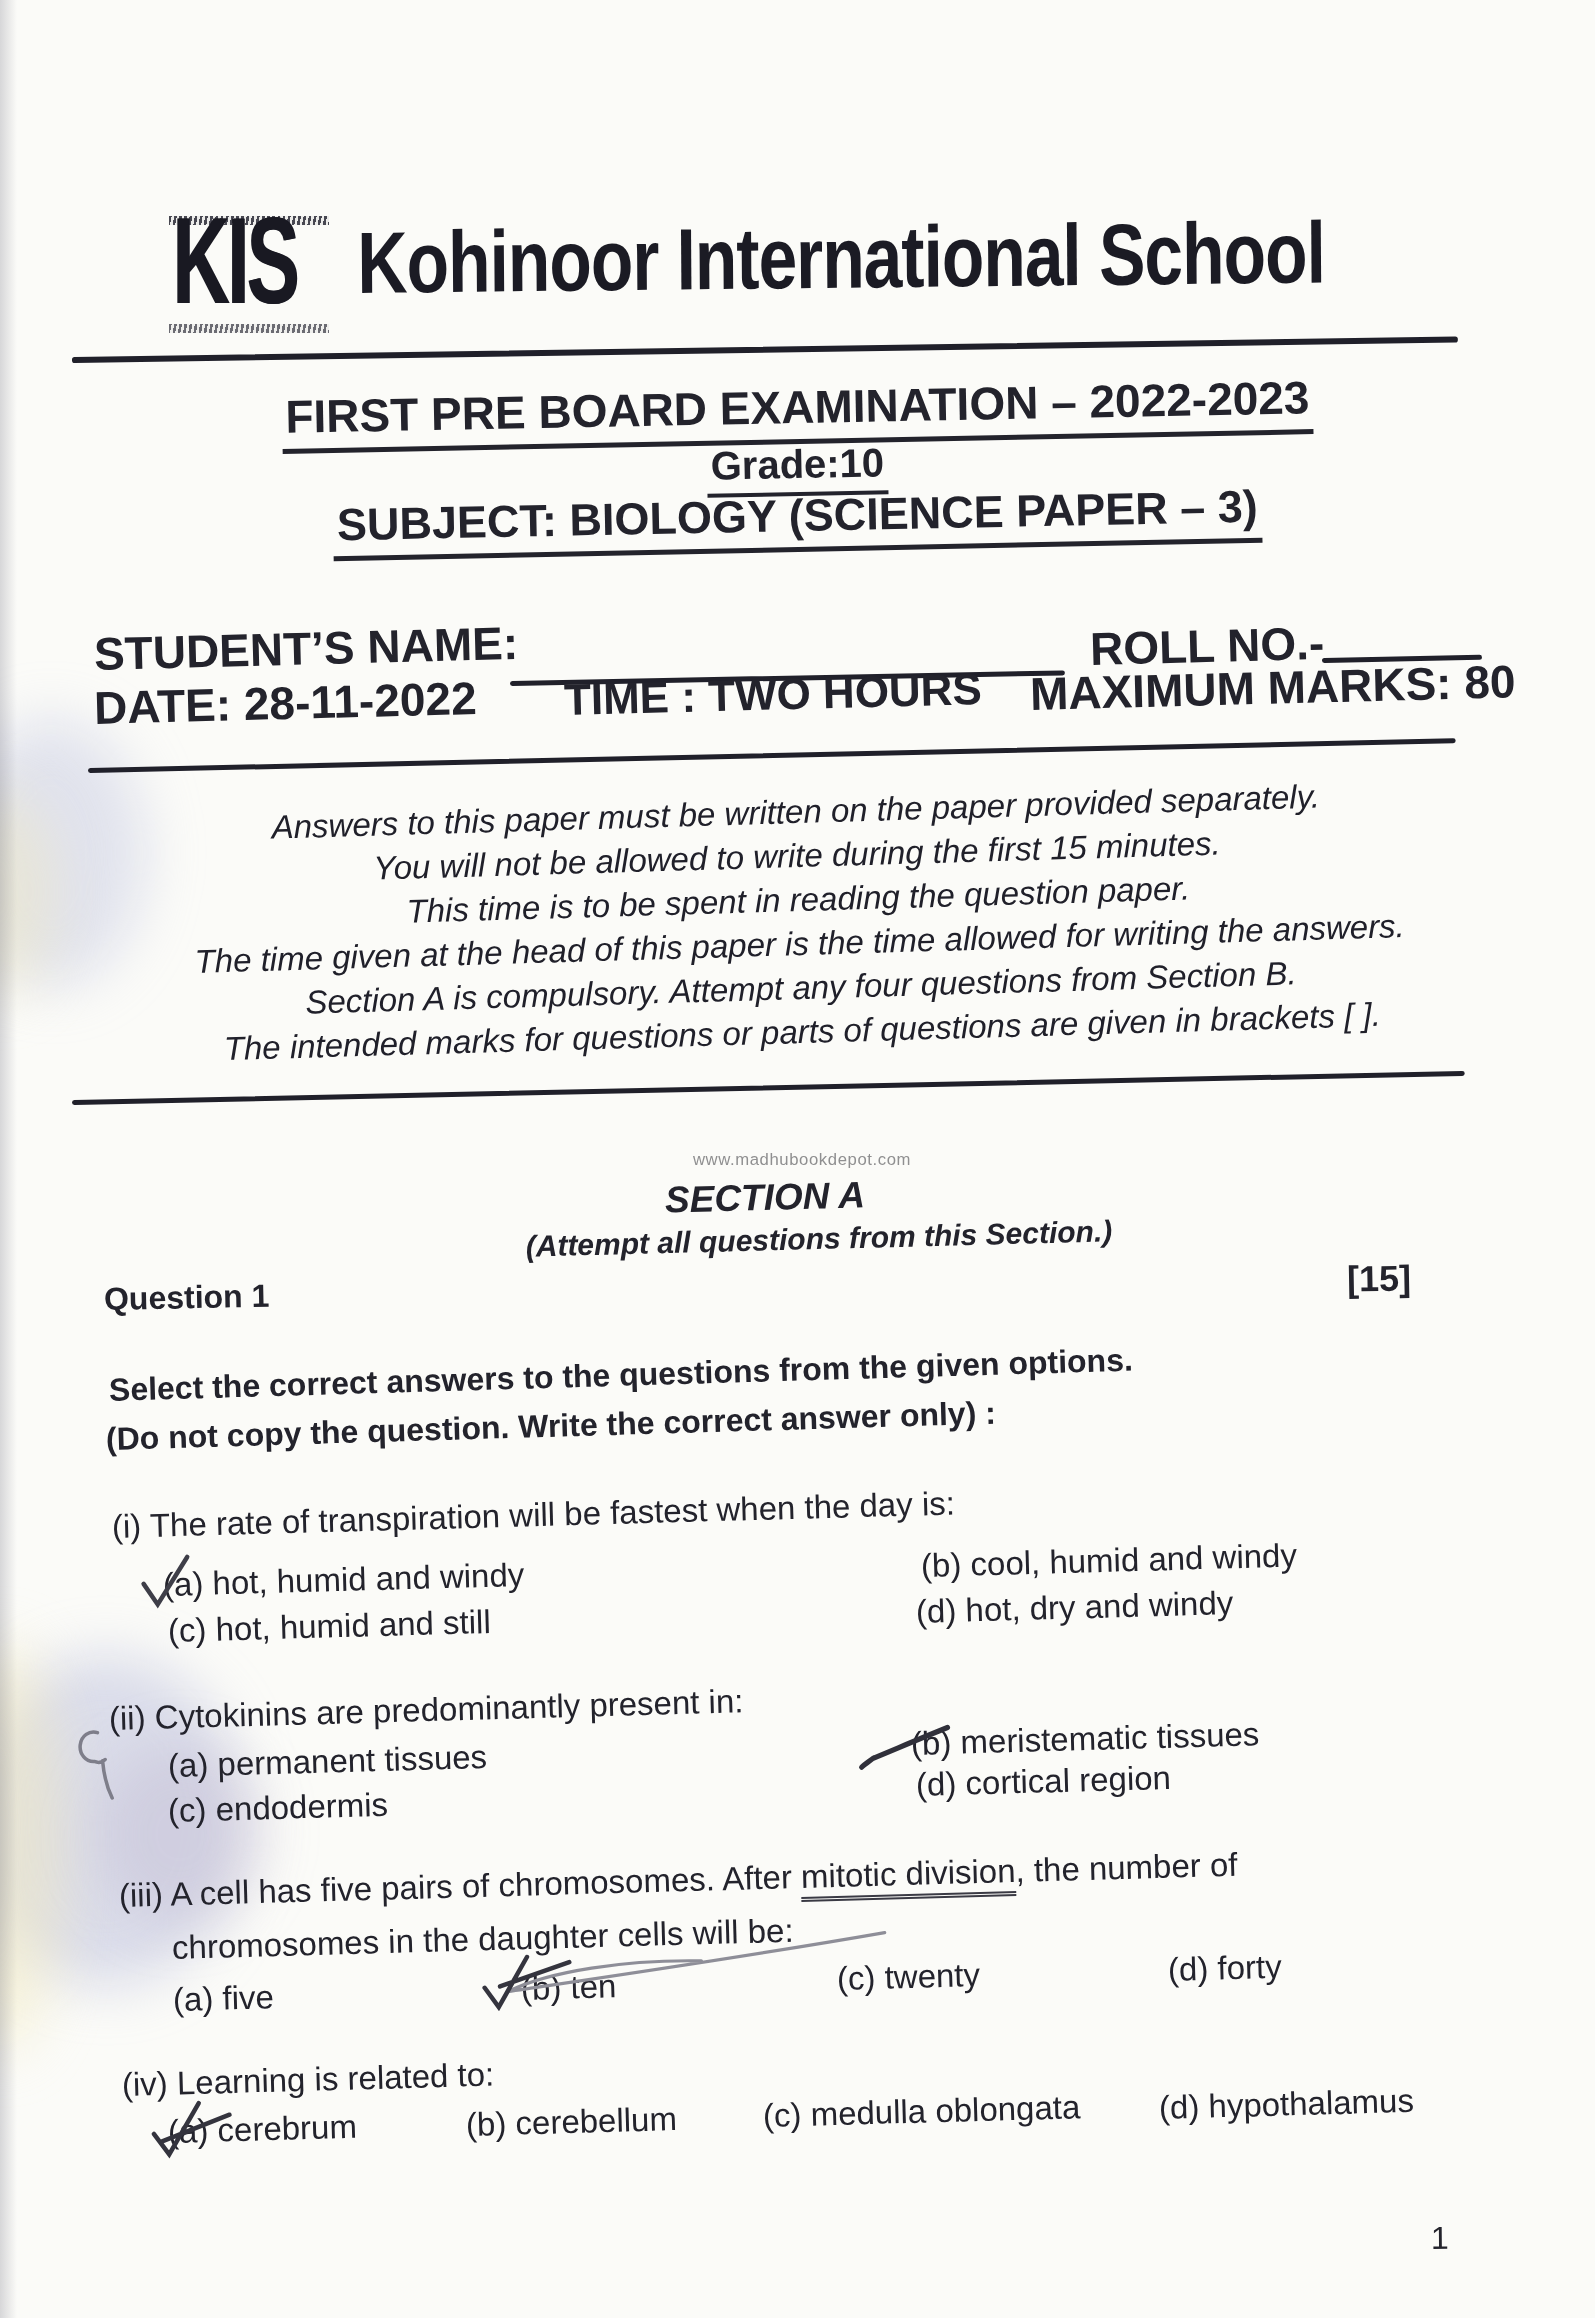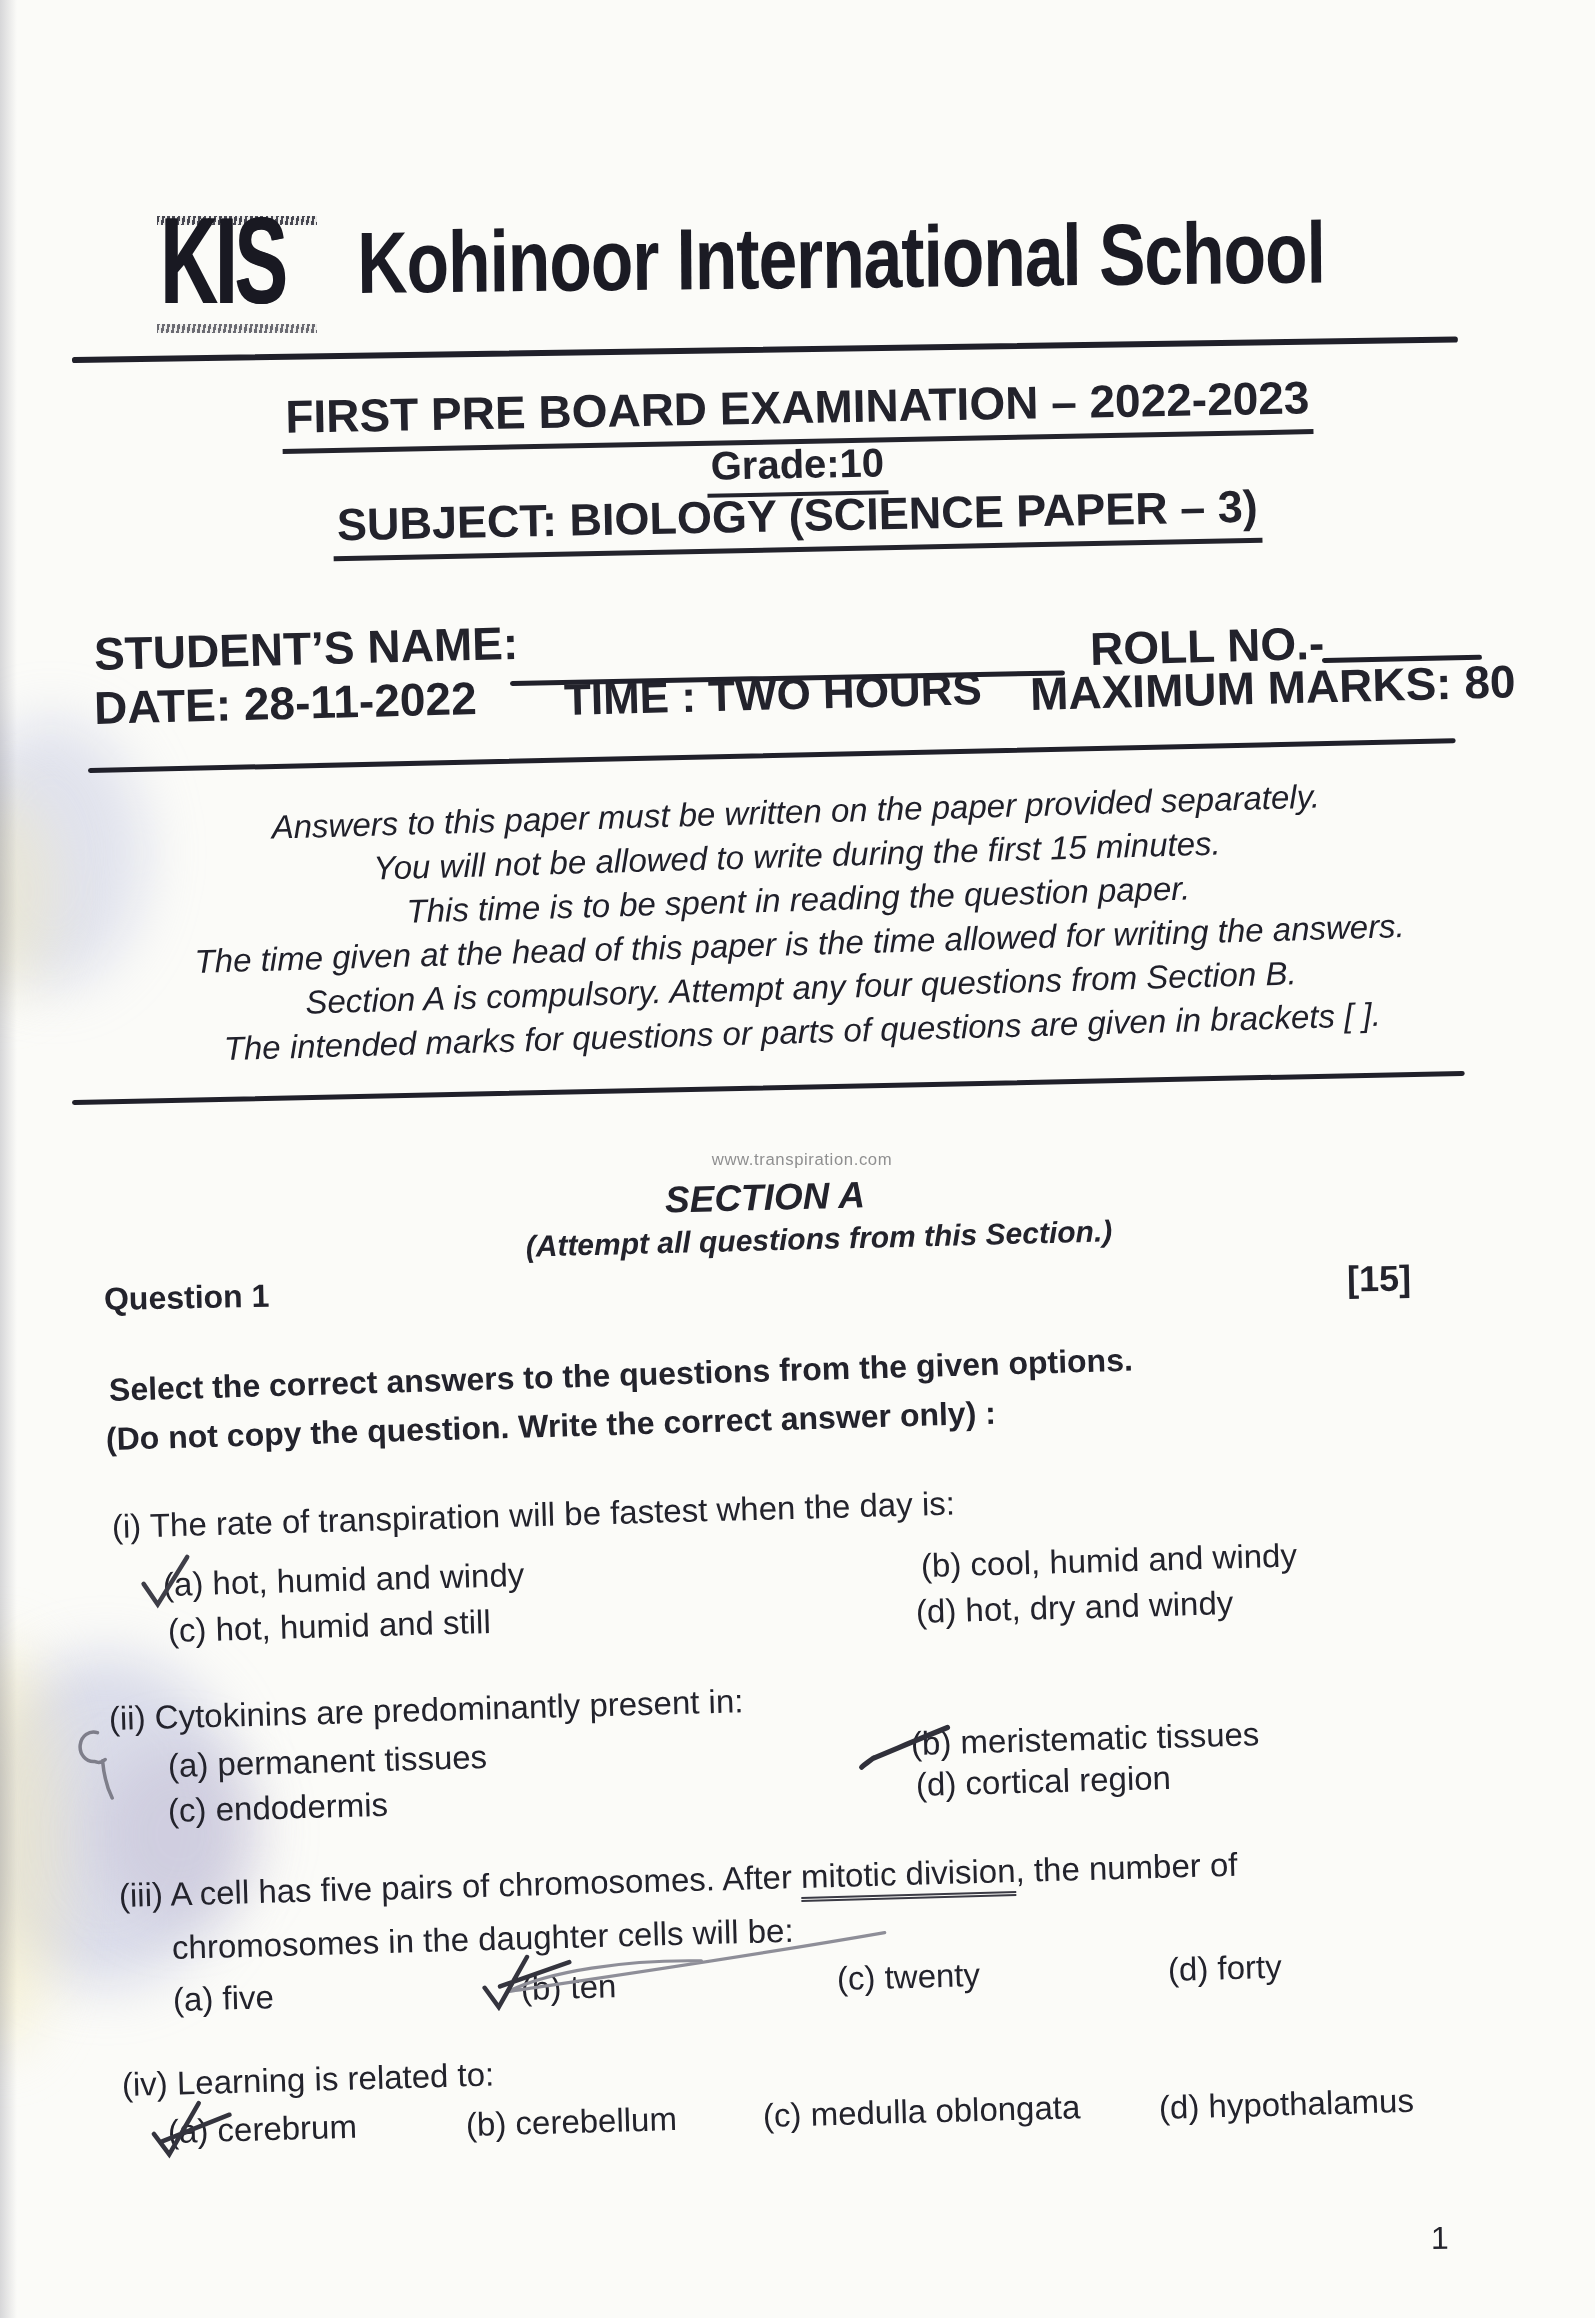--- a/index.html
+++ b/index.html
@@ -8,21 +8,21 @@
     background:#fbfbf8;
     font-family:"Liberation Sans", sans-serif;
     color:#23232c;
   }
   .abs{position:absolute;white-space:nowrap;}
   
   .blob{position:absolute;border-radius:50%;filter:blur(27px);z-index:0;}
   .edge-shade{position:absolute;left:0;top:0;bottom:0;width:16.7px;
     background:linear-gradient(90deg,rgba(110,110,126,.26),rgba(110,110,126,0));z-index:1;}
   
-  .logo{left:160px;top:226px;width:154px;height:95px;z-index:2;}
+  .logo{left:172px;top:226px;width:154px;height:95px;z-index:2;}
   .logo .t{font-size:97px;line-height:95px;font-weight:700;letter-spacing:-3.2px;
     color:#191922;transform:scale(.82,1.26);transform-origin:left bottom;display:block;
     text-shadow:1.3px 0 0 #191922;}
   .logo::before,.logo::after{content:"";position:absolute;left:-2.6px;width:160px;height:9.6px;
     background:repeating-linear-gradient(100deg,rgba(40,40,52,.85) 0 2.6px,rgba(40,40,52,.07) 2.6px 5.1px);}
   .logo::before{top:-10.3px;}
   .logo::after{bottom:-11.5px;height:8.3px;opacity:.8;}
   .school{left:357px;top:215px;font-size:87px;line-height:96px;font-weight:700;
     letter-spacing:-1.3px;color:#1b1b24;transform:scaleX(.8) rotate(-.5deg);
     transform-origin:left top;z-index:2;}
@@ -78,21 +78,21 @@
 <div class="abs instr">
   <div>Answers to this paper must be written on the paper provided separately.</div>
   <div>You will not be allowed to write during the first 15 minutes.</div>
   <div>This time is to be spent in reading the question paper.</div>
   <div>The time given at the head of this paper is the time allowed for writing the answers.</div>
   <div>Section A is compulsory. Attempt any four questions from Section B.</div>
   <div>The intended marks for questions or parts of questions are given in brackets [ ].</div>
 </div>
 <div class="rule" style="left:72px;top:1100px;width:1393px;height:4.5px;transform:rotate(-1.2deg);transform-origin:left center;"></div>
 
-<div class="abs ctr wm" style="top:1150px;left:9px;width:1586px;">www.transpiration.com</div>
+<div class="abs ctr wm" style="top:1150px;left:9px;width:1586px;">www.madhubookdepot.com</div>
 <div class="abs bi" style="left:0;width:1530px;text-align:center;top:1177px;font-size:37px;transform:rotate(-1.5deg);z-index:2;">SECTION A</div>
 <div class="abs bi" style="left:54px;width:1530px;text-align:center;top:1222px;font-size:30px;transform:rotate(-1.5deg);z-index:2;">(Attempt all questions from this Section.)</div>
 <div class="abs marks-badge" style="left:1347px;top:1258px;">[15]</div>
 <div class="abs" style="left:104px;top:1281px;font-size:32px;font-weight:700;transform:rotate(-1.2deg);transform-origin:left center;z-index:2;">Question 1</div>
 
 <div class="abs" style="left:109px;top:1372px;font-size:32px;font-weight:700;transform:rotate(-1.7deg);transform-origin:left center;z-index:2;">Select the correct answers to the questions from the given options.</div>
 <div class="abs" style="left:106px;top:1421px;font-size:32px;font-weight:700;transform:rotate(-1.7deg);transform-origin:left center;z-index:2;">(Do not copy the question. Write the correct answer only) :</div>
 
 <div class="abs stem" style="left:112px;top:1508px;"><span>(i)</span> <span>The rate of transpiration will be fastest when the day is:</span></div>
 <div class="abs opt" style="left:163px;top:1566px;"><span>(a)</span> <span>hot, humid and windy</span></div>

